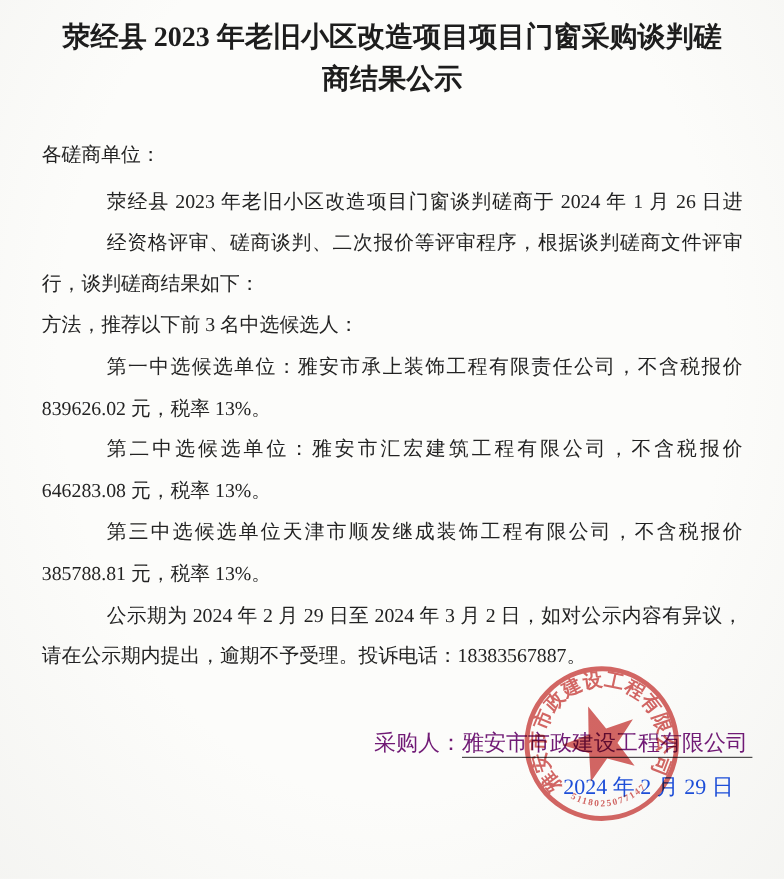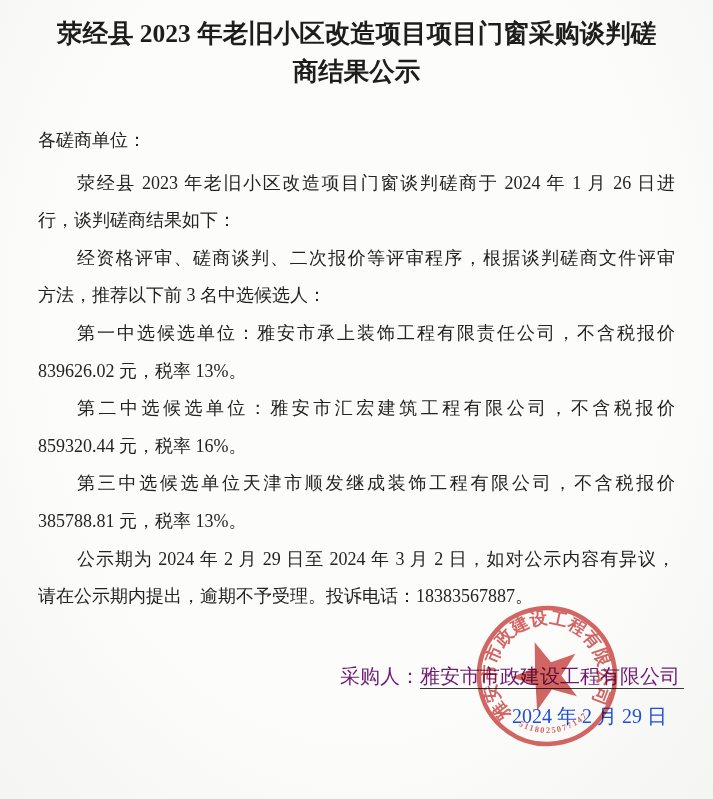--- a/index.html
+++ b/index.html
@@ -40,20 +40,21 @@
   .line {
     font-size: 18px;
     line-height: 37.6px;
     white-space: nowrap;
     color: #232323;
   }
   .line.full {
     white-space: normal;
     text-align: justify;
     text-align-last: justify;
+    margin-left: 20px;
   }
   .line.indent { text-indent: 39px; }
   .line.gap { margin-top: 5px; }
   .footer-purchaser {
     position: absolute;
     left: 340px; top: 661px;
     font-size: 20px;
     line-height: 30px;
     color: #701a75;
     white-space: nowrap;
@@ -91,27 +92,27 @@
 <div class="page">
 
   <div class="title">
     <div>荥经县 2023 年老旧小区改造项目项目门窗采购谈判磋</div>
     <div>商结果公示</div>
   </div>
 
   <div class="content">
     <div class="line">各磋商单位：</div>
     <div class="line indent full gap">荥经县 2023 年老旧小区改造项目门窗谈判磋商于 2024 年 1 月 26 日进</div>
+    <div class="line indent full">经资格评审、磋商谈判、二次报价等评审程序，根据谈判磋商文件评审</div>
     <div class="line">行，谈判磋商结果如下：</div>
-    <div class="line indent full">经资格评审、磋商谈判、二次报价等评审程序，根据谈判磋商文件评审</div>
     <div class="line">方法，推荐以下前 3 名中选候选人：</div>
     <div class="line indent full">第一中选候选单位：雅安市承上装饰工程有限责任公司，不含税报价</div>
     <div class="line">839626.02 元，税率 13%。</div>
     <div class="line indent full">第二中选候选单位：雅安市汇宏建筑工程有限公司，不含税报价</div>
-    <div class="line">859320.44 元，税率 16%。</div>
+    <div class="line">646283.08 元，税率 13%。</div>
     <div class="line indent full">第三中选候选单位天津市顺发继成装饰工程有限公司，不含税报价</div>
     <div class="line">385788.81 元，税率 13%。</div>
     <div class="line indent full">公示期为 2024 年 2 月 29 日至 2024 年 3 月 2 日，如对公示内容有异议，</div>
     <div class="line">请在公示期内提出，逾期不予受理。投诉电话：18383567887。</div>
   </div>
 
   <div class="footer-purchaser"><span>采购人：</span><span class="uname">雅安市市政建设工程有限公司</span></div>
 
   <div class="footer-date">2024 年 2 月 29 日</div>
 

